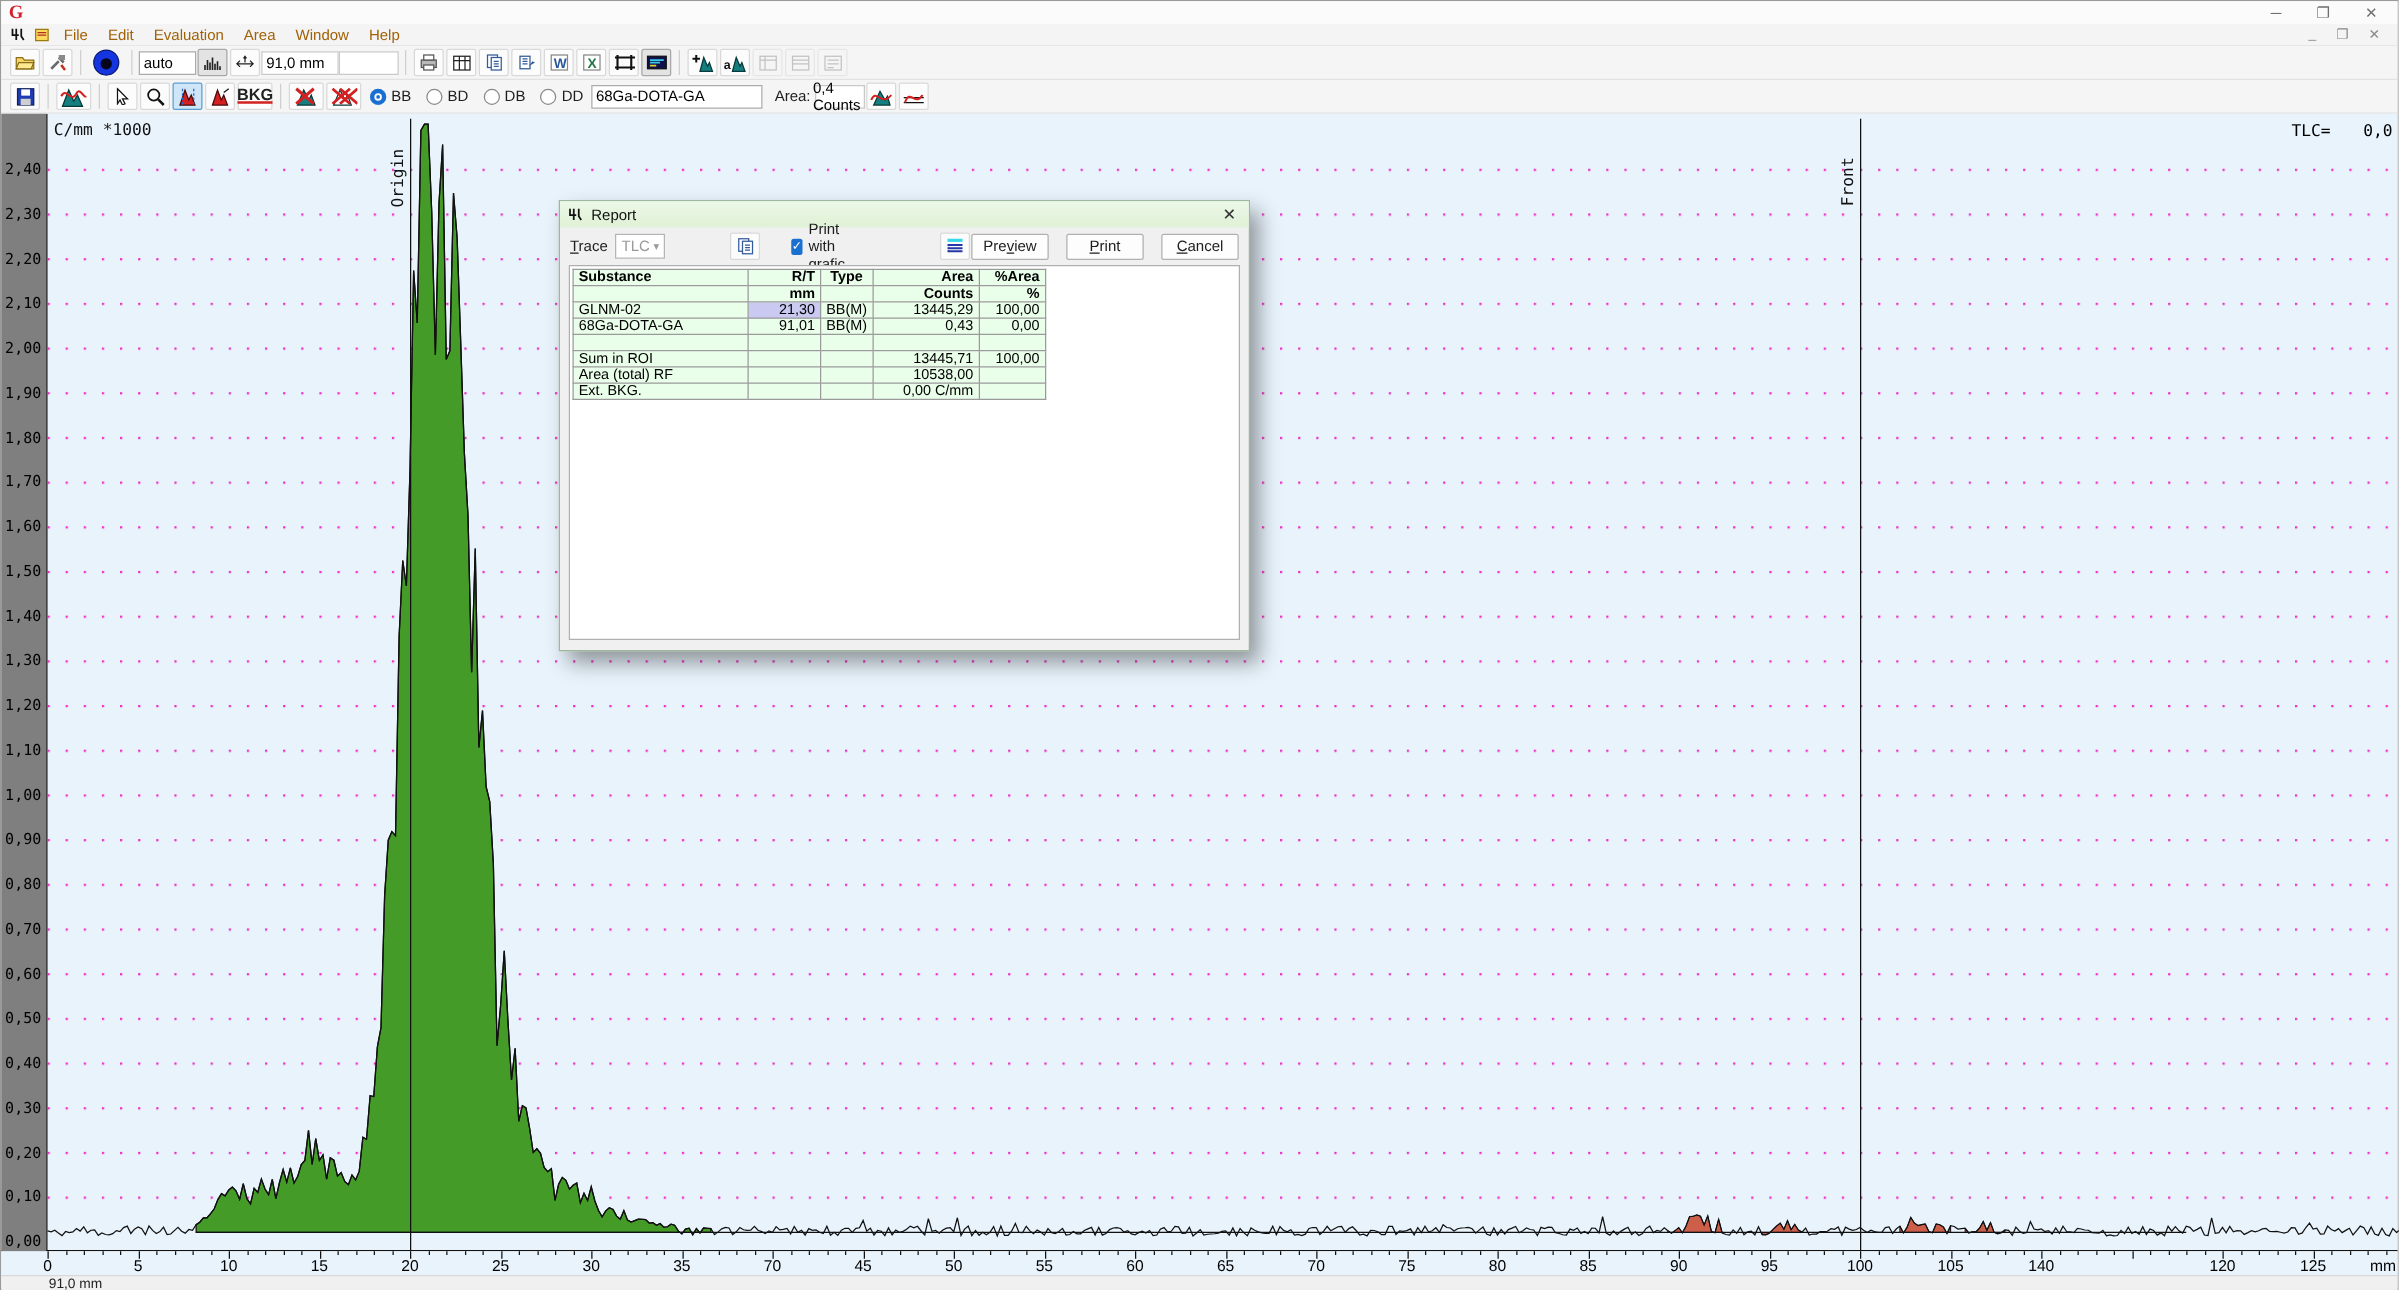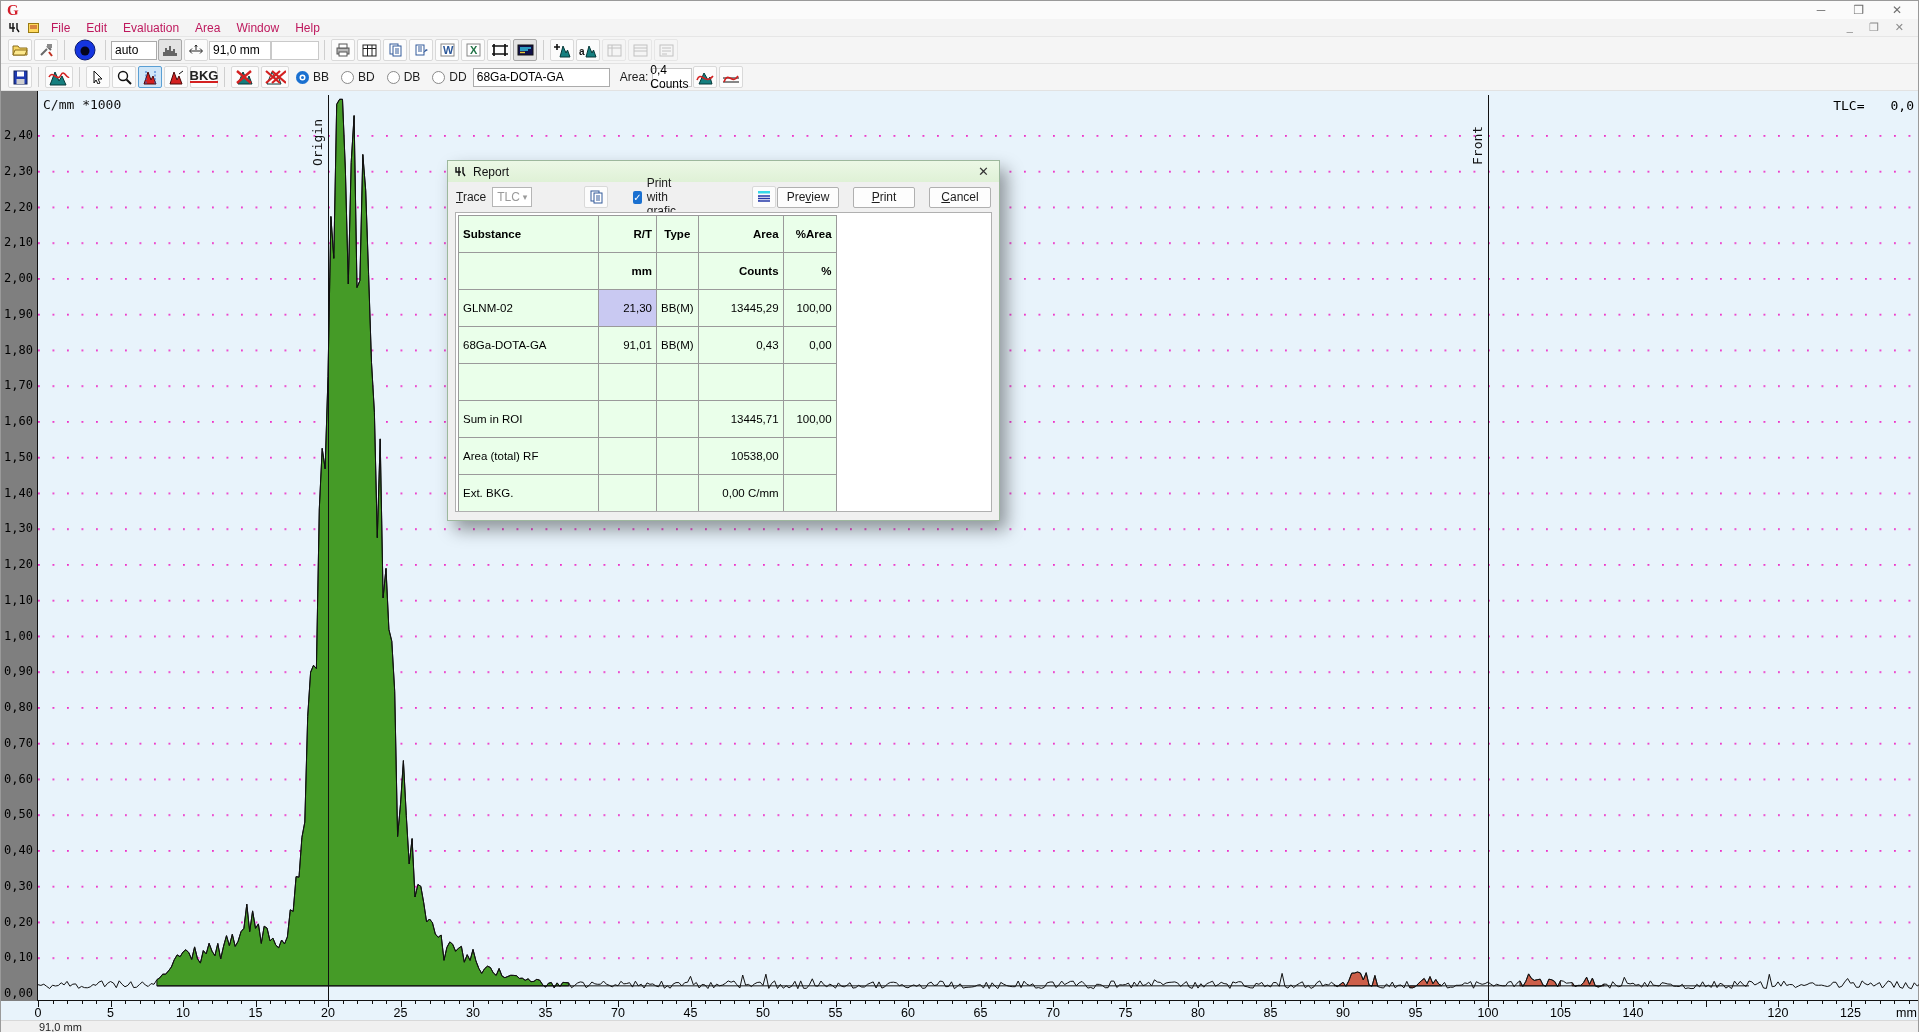--- a/index.html
+++ b/index.html
@@ -9,21 +9,21 @@
 
   
   .titlebar { height:18px; background:#fbfbfb; display:flex; align-items:center; padding:0 4px; flex:none; }
   .logo { color:#d41f2c; font-family:"Liberation Serif",serif; font-weight:bold; font-size:15px; line-height:14px; margin:0 5px 0 2px; }
   .title { font-size:11.5px; color:#5a5a5a; white-space:nowrap; overflow:hidden; }
   .wincontrols { margin-left:auto; display:flex; gap:28px; padding-right:12px; color:#6f6f6f; font-size:12px; }
   .wincontrols span { cursor:default; }
 
   
   .menubar { height:18px; background:#f4f4f4; display:flex; align-items:center; padding:0 4px; flex:none; border-bottom:1px solid #e6e6e6; }
-  .menubar .menuitem { font-size:12px; color:#be185d; padding:0 8px; }
+  .menubar .menuitem { font-size:12px; color:#a16207; padding:0 8px; }
   .mdi-glyph { margin:0 3px; display:flex; align-items:center; }
   .mdi-controls { margin-left:auto; display:flex; gap:16px; padding-right:10px; color:#8a8a8a; font-size:11px; }
 
   
   .toolbar { height:27px; background:#f5f5f5; display:flex; align-items:center; padding:0 6px; flex:none; border-bottom:1px solid #e2e2e2; }
   .tbtn { width:24px; height:22px; border:1px solid #d9d9d9; background:#fcfcfc; border-radius:2px;
           display:flex; align-items:center; justify-content:center; margin:0 1px; flex:none; }
   .tbtn.wide { width:28px; }
   .tbtn.pressed { background:#e3e3e3; border-color:#a8a8a8; }
   .tbtn.selected { background:#cfe6f8; border-color:#5a9fd4; }
@@ -70,21 +70,21 @@
   .dd .chev { margin-left:auto; font-size:9px; color:#9a9a9a; }
   .dlg-btn { height:21px; min-width:62px; border:1px solid #b0b0b0; background:#fdfdfd; border-radius:2px;
              font-size:12px; color:#1d1d1d; display:flex; align-items:center; justify-content:center; padding:0 8px; }
   .cb { width:13px; height:13px; background:#1a70d0; border-radius:2px; color:#fff; font-size:10px;
         display:flex; align-items:center; justify-content:center; margin-right:5px; }
   .dlg-tabs { height:22px; display:flex; align-items:flex-end; padding:0 6px; flex:none; border-bottom:1px solid #c9c9c9; }
   .tab { font-size:11.5px; color:#1d1d1d; padding:2px 9px 3px; margin-bottom:-1px; }
   .tab.active { background:#fff; border:1px solid #ababab; border-bottom:1px solid #fff; }
   .dlg-panel { flex:1; margin:0 7px 8px 7px; background:#fff; border:1px solid #b0b0b0; overflow:hidden; padding:2px; }
   #rtable { border-collapse:collapse; font-size:11.5px; color:#000; }
-  #rtable td, #rtable th { border:1px solid #9a9a9a; padding:12px 4px; height:13px; background:#eaffea; white-space:nowrap; }
+  #rtable td, #rtable th { border:1px solid #9a9a9a; padding:0 4px; height:13px; background:#eaffea; white-space:nowrap; }
   #rtable th { font-weight:bold; }
   #rtable .r { text-align:right; } #rtable .l { text-align:left; } #rtable .c { text-align:center; }
   #rtable td.hl { background:#c9c9f2; }
   u { text-decoration:underline; }
   svg.ic { display:block; }
 </style>
 </head>
 <body>
 
 <div id="app">

